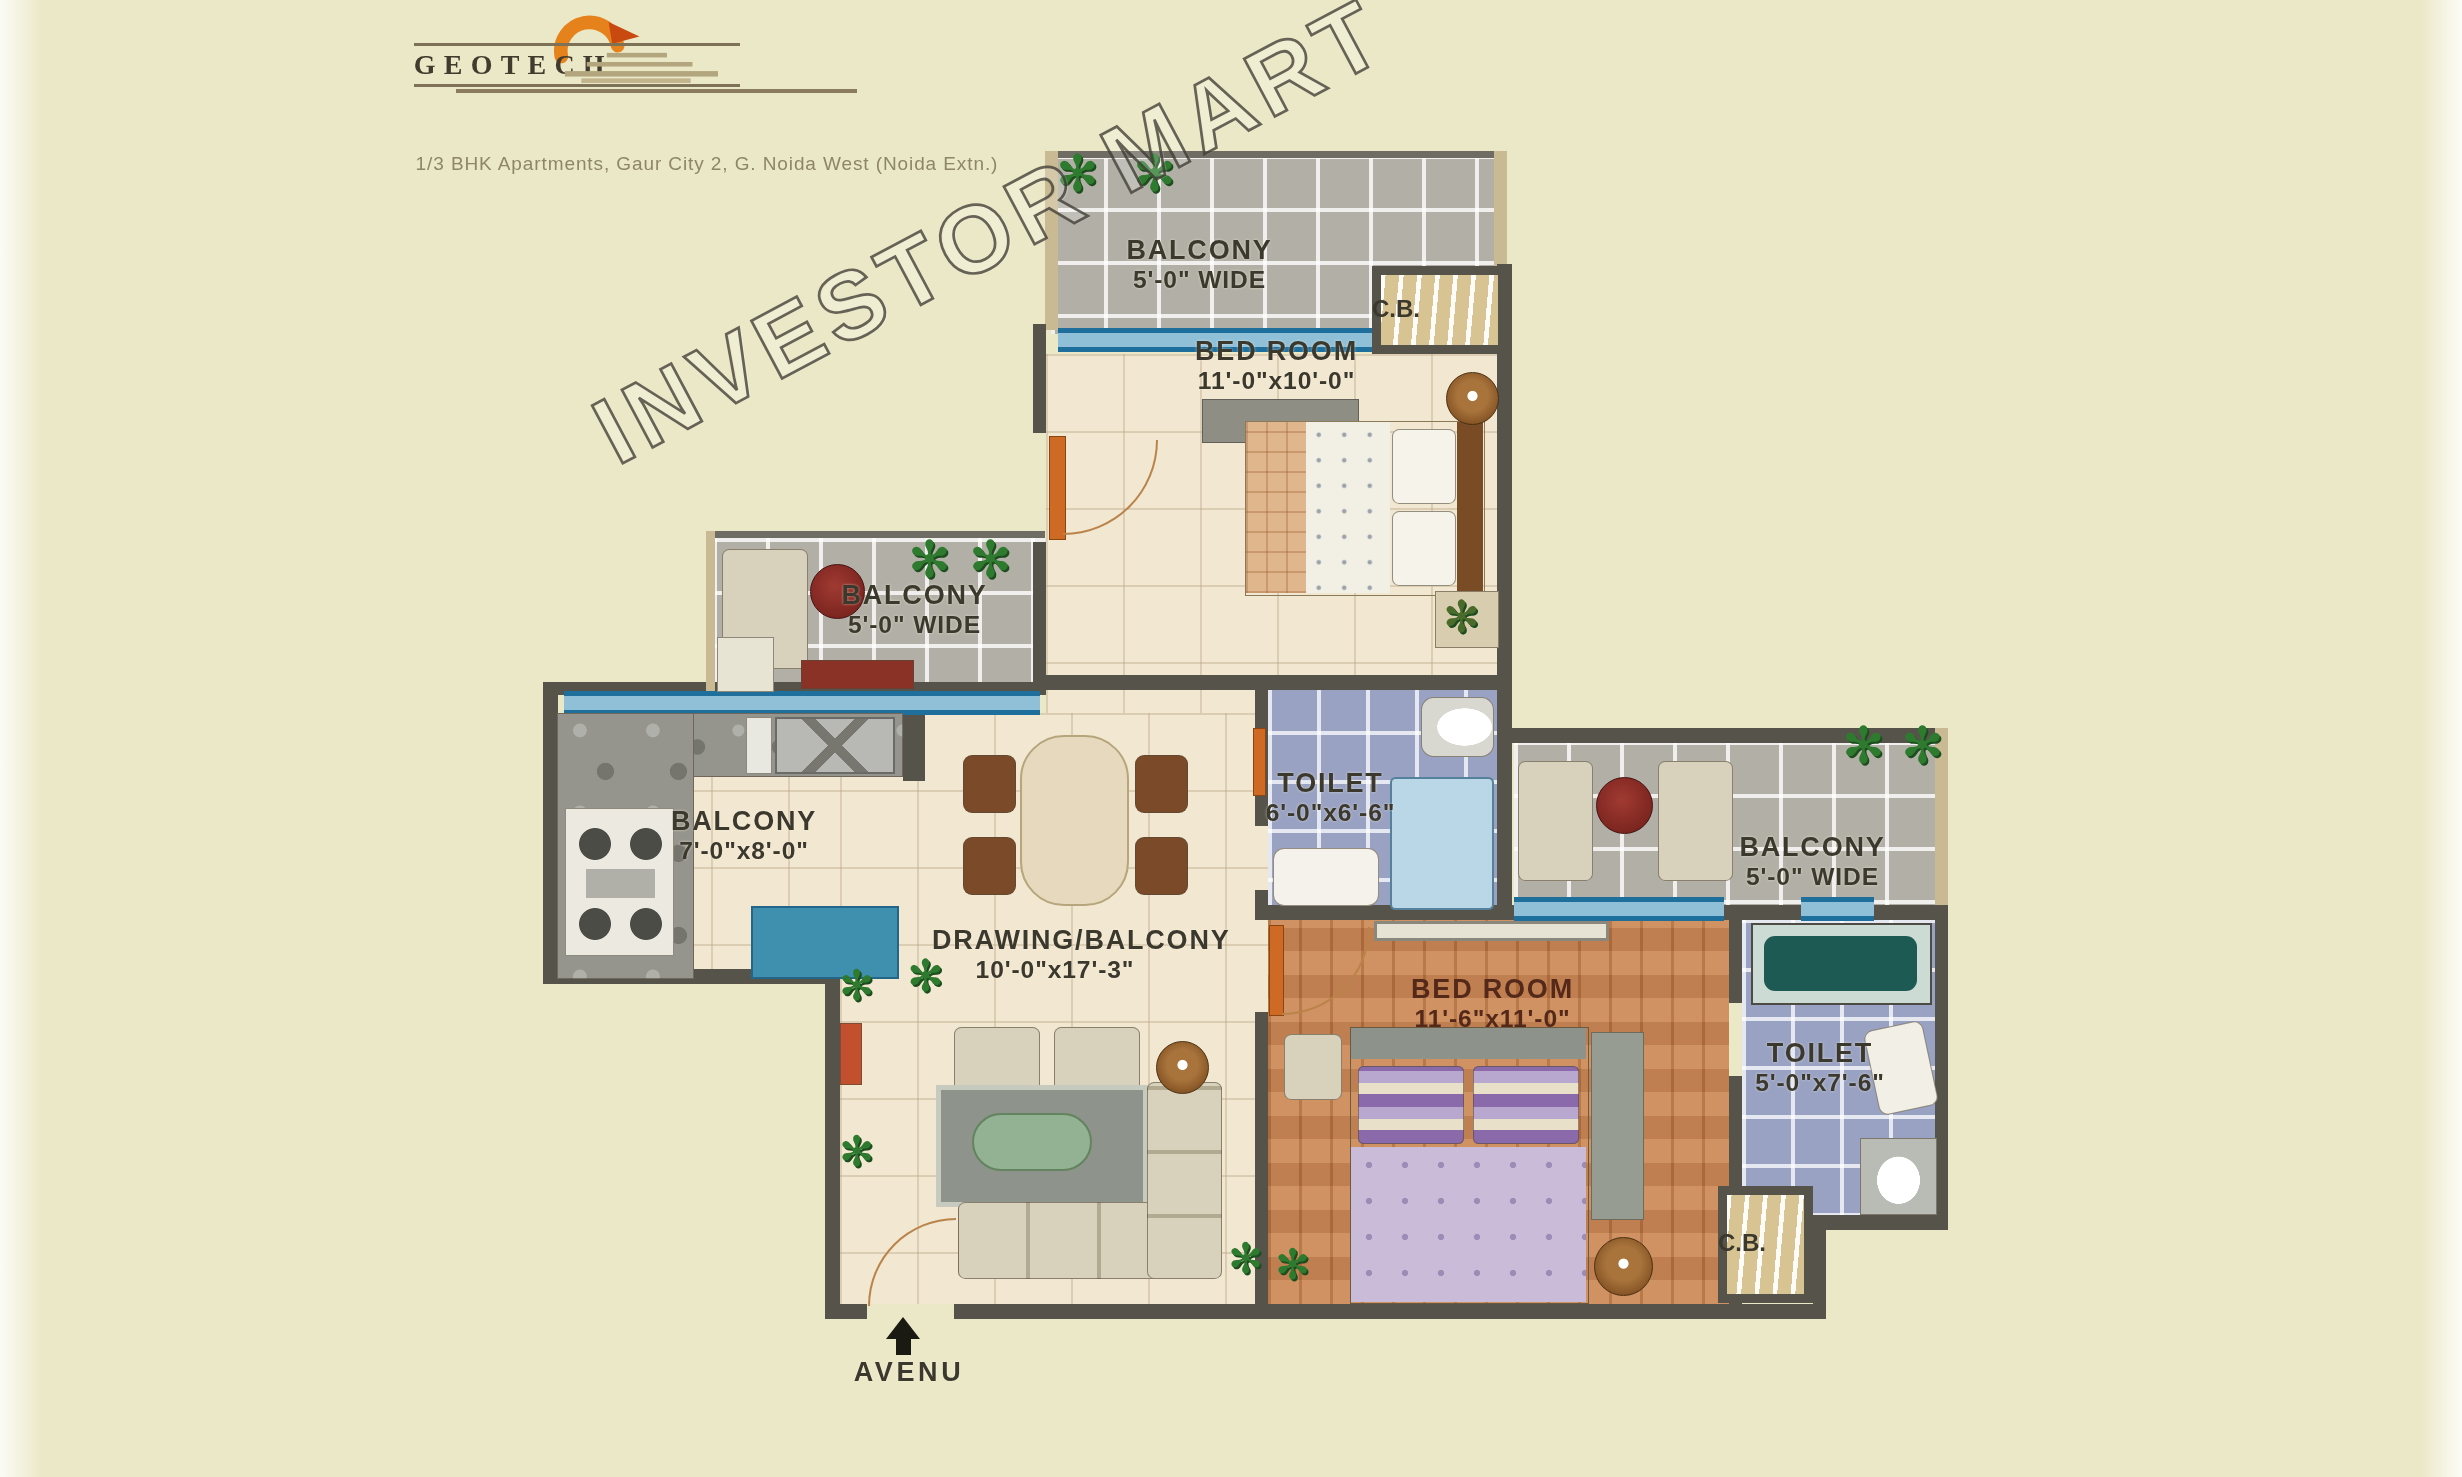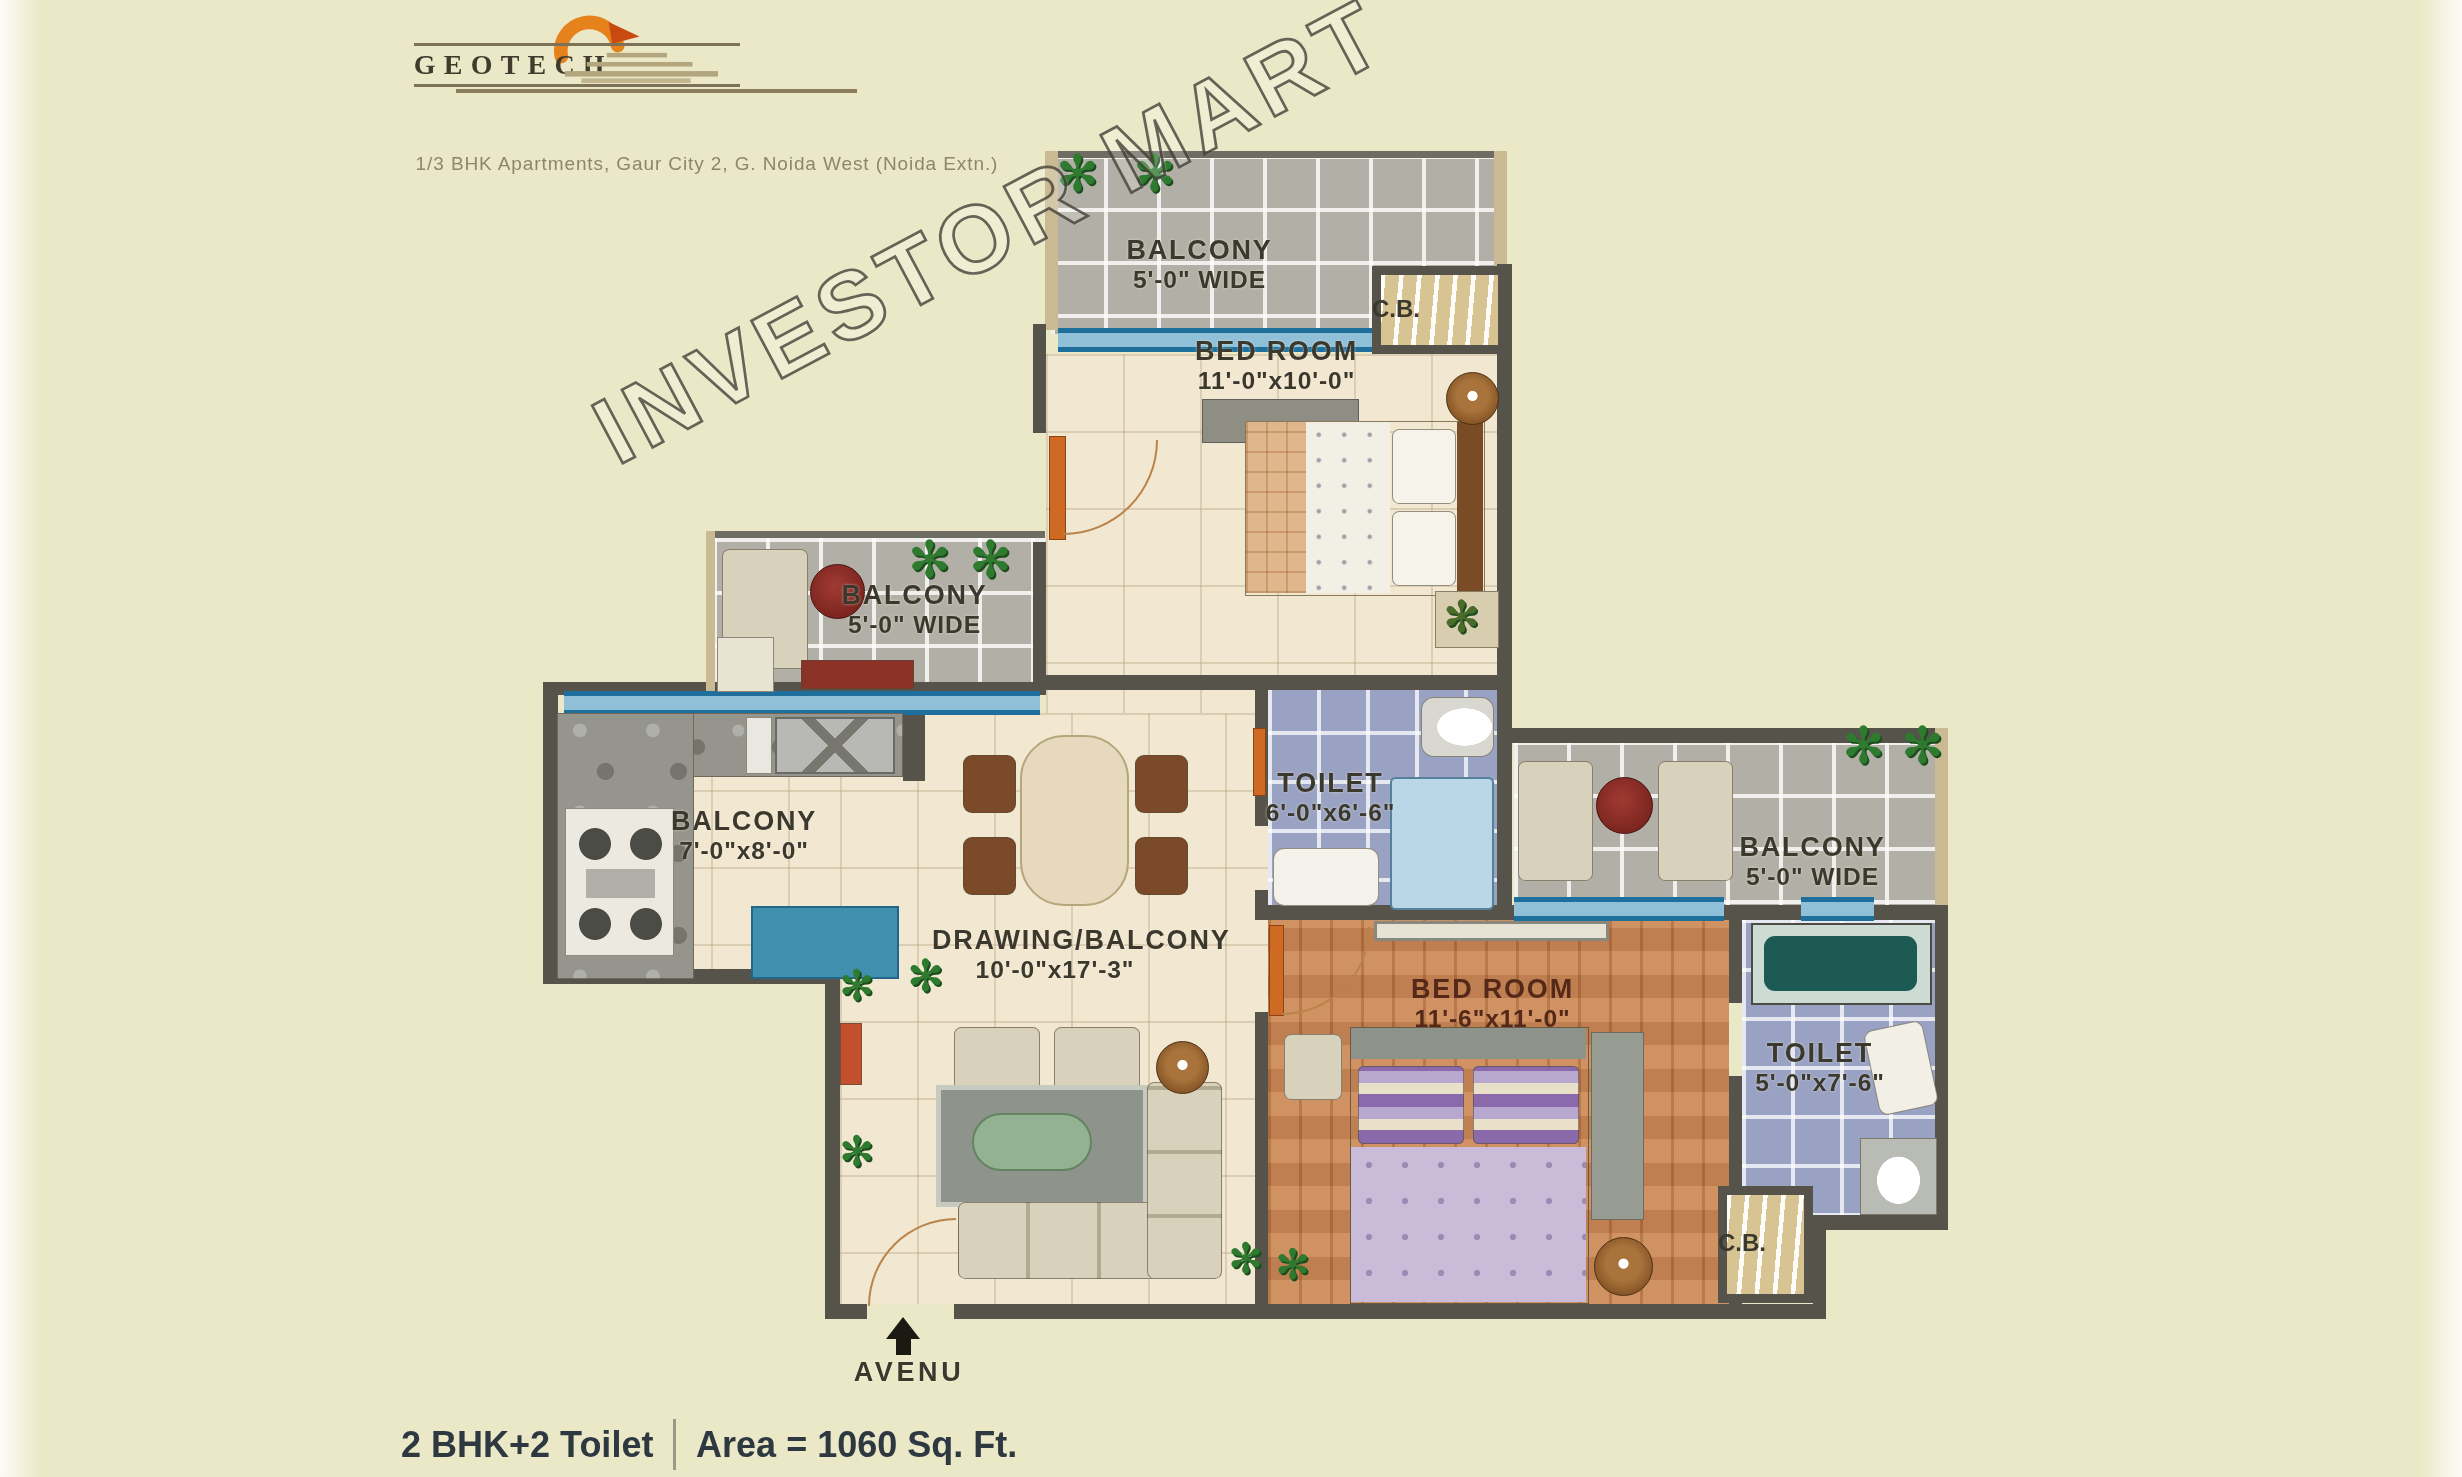--- a/index.html
+++ b/index.html
@@ -282,19 +282,14 @@
     <div class="l1">TOILET</div>
     <div class="l2">5'-0"x7'-6"</div>
   </div>
 
   <div class="abs" style="left:886px;top:1317px;width:0;height:0;border-left:17.3px solid transparent;border-right:17.3px solid transparent;border-bottom:22px solid #1a1a12;"></div>
   <div class="abs" style="left:896px;top:1339px;width:14.6px;height:16.4px;background:#1a1a12;"></div>
   <div class="abs rlabel" style="left:845px;top:1357px;width:128px;">
     <div class="l1" style="letter-spacing:3.6px;">AVENU</div>
   </div>
 
-  <div class="abs footer-left" style="left:401px;top:1419px;">
-    <span>2 BHK+2 Toilet</span>
-    <span class="vdiv"></span>
-    <span>Area = 1060 Sq. Ft.</span>
-  </div>
 </div>
 
 
 </body></html>

